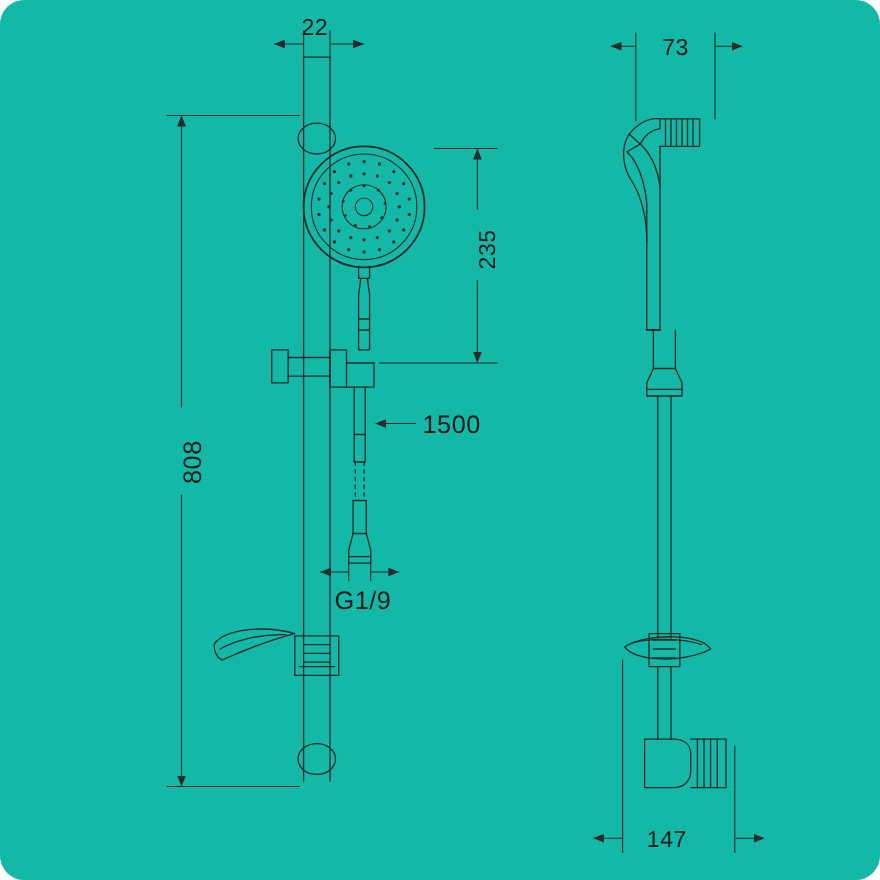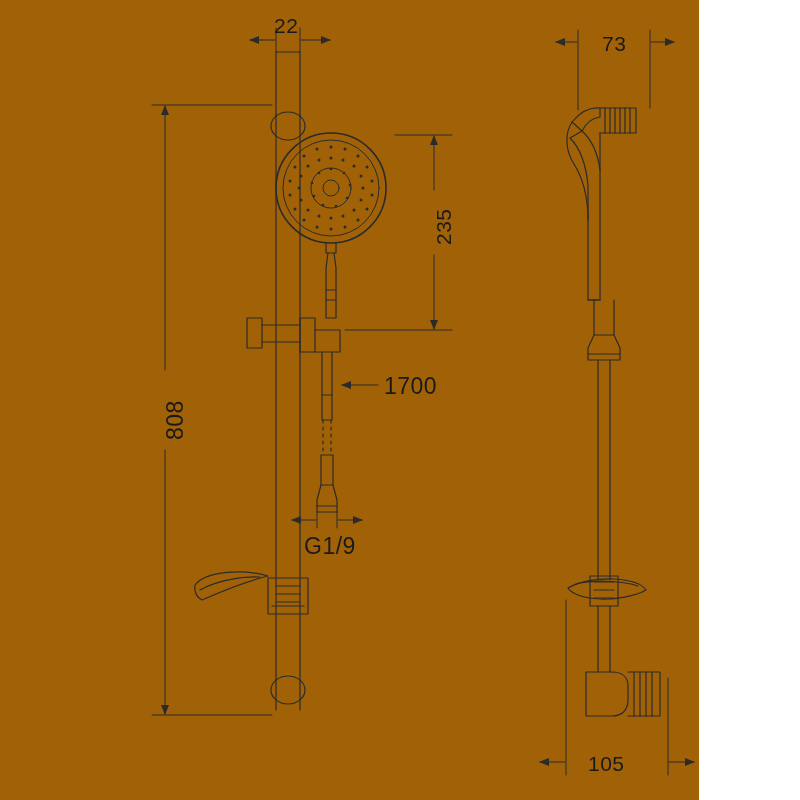--- a/index.html
+++ b/index.html
@@ -8,23 +8,24 @@
     background: #ffffff;
   }
   body {
     width: 800px;
     height: 800px;
     font-family: "Liberation Sans", sans-serif;
     overflow: hidden;
   }
   #stage {
     position: relative;
-    width: 699px;
+    width: 800px;
     height: 800px;
-    background: #a16207;
+    background: #14b8a6;
+    border-radius: 22px;
   }
   #drawing {
     position: absolute;
     left: 0;
     top: 0;
     width: 800px;
     height: 800px;
   }
   .dim-text {
     position: absolute;
@@ -264,23 +265,23 @@
           <path d="M669,762 L694,762" marker-end="url(#arrowEnd)"></path>
         </g>
       </g>
     </g>
   </svg>
 
   <div class="dim-text" style="left:274px; top:14px;">22</div>
 
   <div class="dim-text vertical" style="left:432px; top:245px; transform: rotate(-90deg);">235</div>
 
-  <div class="dim-text" style="left:384px; top:373px; font-size:23px;">1700</div>
+  <div class="dim-text" style="left:384px; top:373px; font-size:23px;">1500</div>
 
   <div class="dim-text vertical" style="left:162px; top:440px; transform: rotate(-90deg); font-size:23px;">808</div>
 
   <div class="dim-text" style="left:304px; top:533px; font-size:23px;">G1/9</div>
 
   <div class="dim-text" style="left:602px; top:32px;">73</div>
 
-  <div class="dim-text" style="left:588px; top:752px;">105</div>
+  <div class="dim-text" style="left:588px; top:752px;">147</div>
 
 </div>
 
 </body></html>

